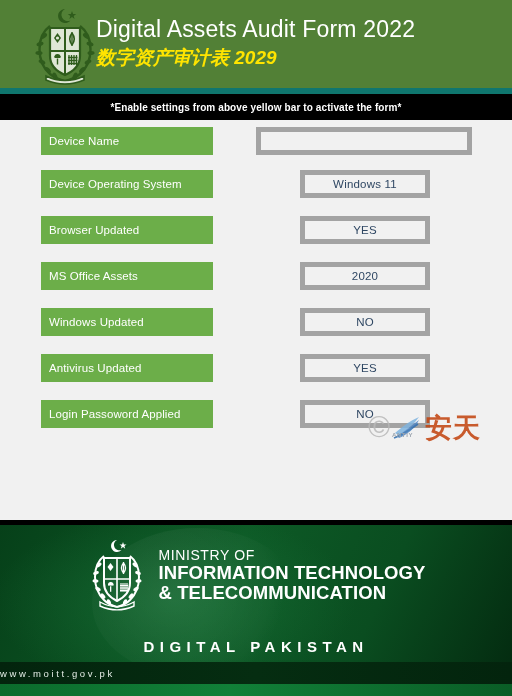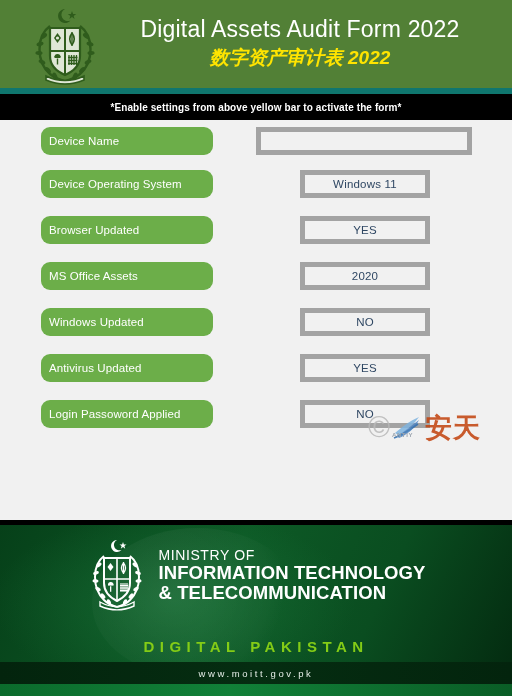--- a/index.html
+++ b/index.html
@@ -27,21 +27,20 @@
     left: 28px;
     top: 6px;
     width: 74px;
     height: 80px;
   }
   .header-text {
     position: absolute;
     left: 96px;
     top: 14px;
     right: 8px;
-    text-align: center;
   }
   .header-title {
     color: #ffffff;
     font-size: 23px;
     font-weight: 400;
     letter-spacing: .2px;
     line-height: 30px;
     white-space: nowrap;
   }
   .header-subtitle {
@@ -88,21 +87,20 @@
     width: 172px;
     height: 28px;
     background: #6cae49;
     color: #ffffff;
     font-size: 11.5px;
     display: flex;
     align-items: center;
     padding-left: 8px;
     box-sizing: border-box;
     letter-spacing: .1px;
-    border-radius: 9px;
   }
   .field-value {
     position: absolute;
     left: 300px;
     width: 130px;
     height: 28px;
     background: #f1f1f1;
     border: 5px solid #a3a3a3;
     box-sizing: border-box;
     display: flex;
@@ -229,35 +227,34 @@
     font-weight: bold;
     letter-spacing: .1px;
     line-height: 20px;
   }
   .digital-pakistan {
     position: absolute;
     left: 0;
     right: 0;
     top: 118px;
     text-align: center;
-    color: #84cc16;
+    color: #ffffff;
     font-size: 15px;
     font-weight: bold;
     letter-spacing: 5.5px;
   }
   .url-bar {
     position: absolute;
     left: 0;
     right: 0;
     bottom: 12px;
     height: 22px;
     background: linear-gradient(90deg, #03240d 0%, #052d11 50%, #03240d 100%);
     display: flex;
     align-items: center;
-    justify-content: center;
   }
   .url-text {
     color: #e4ece6;
     font-size: 9.5px;
     letter-spacing: 2.6px;
   }
   .footer-bottom-strip {
     position: absolute;
     left: 0;
     right: 0;
@@ -314,21 +311,21 @@
           <path d="M40 51.5 h9.5 M40 54.5 h9.5 M40 57.5 h9.5"></path>
         </g>
       </g>
 
       <path d="M18 70 C30 76 44 76 56 70 L56 74 C44 79 30 79 18 74 Z" fill="#dfe7d6" stroke="#2f5c1c" stroke-width="1.6"></path>
     </svg>
   </div>
 
   <div class="header-text">
     <div class="header-title">Digital Assets Audit Form 2022</div>
-    <div class="header-subtitle">数字资产审计表 2022</div>
+    <div class="header-subtitle">数字资产审计表 2029</div>
   </div>
 </div>
 
 <div class="notice-bar">
   <span class="notice-text">*Enable settings from above yellow bar to activate the form*</span>
 </div>
 
 <div class="form-area">
 
   <div class="form-row" style="top:7px;">

